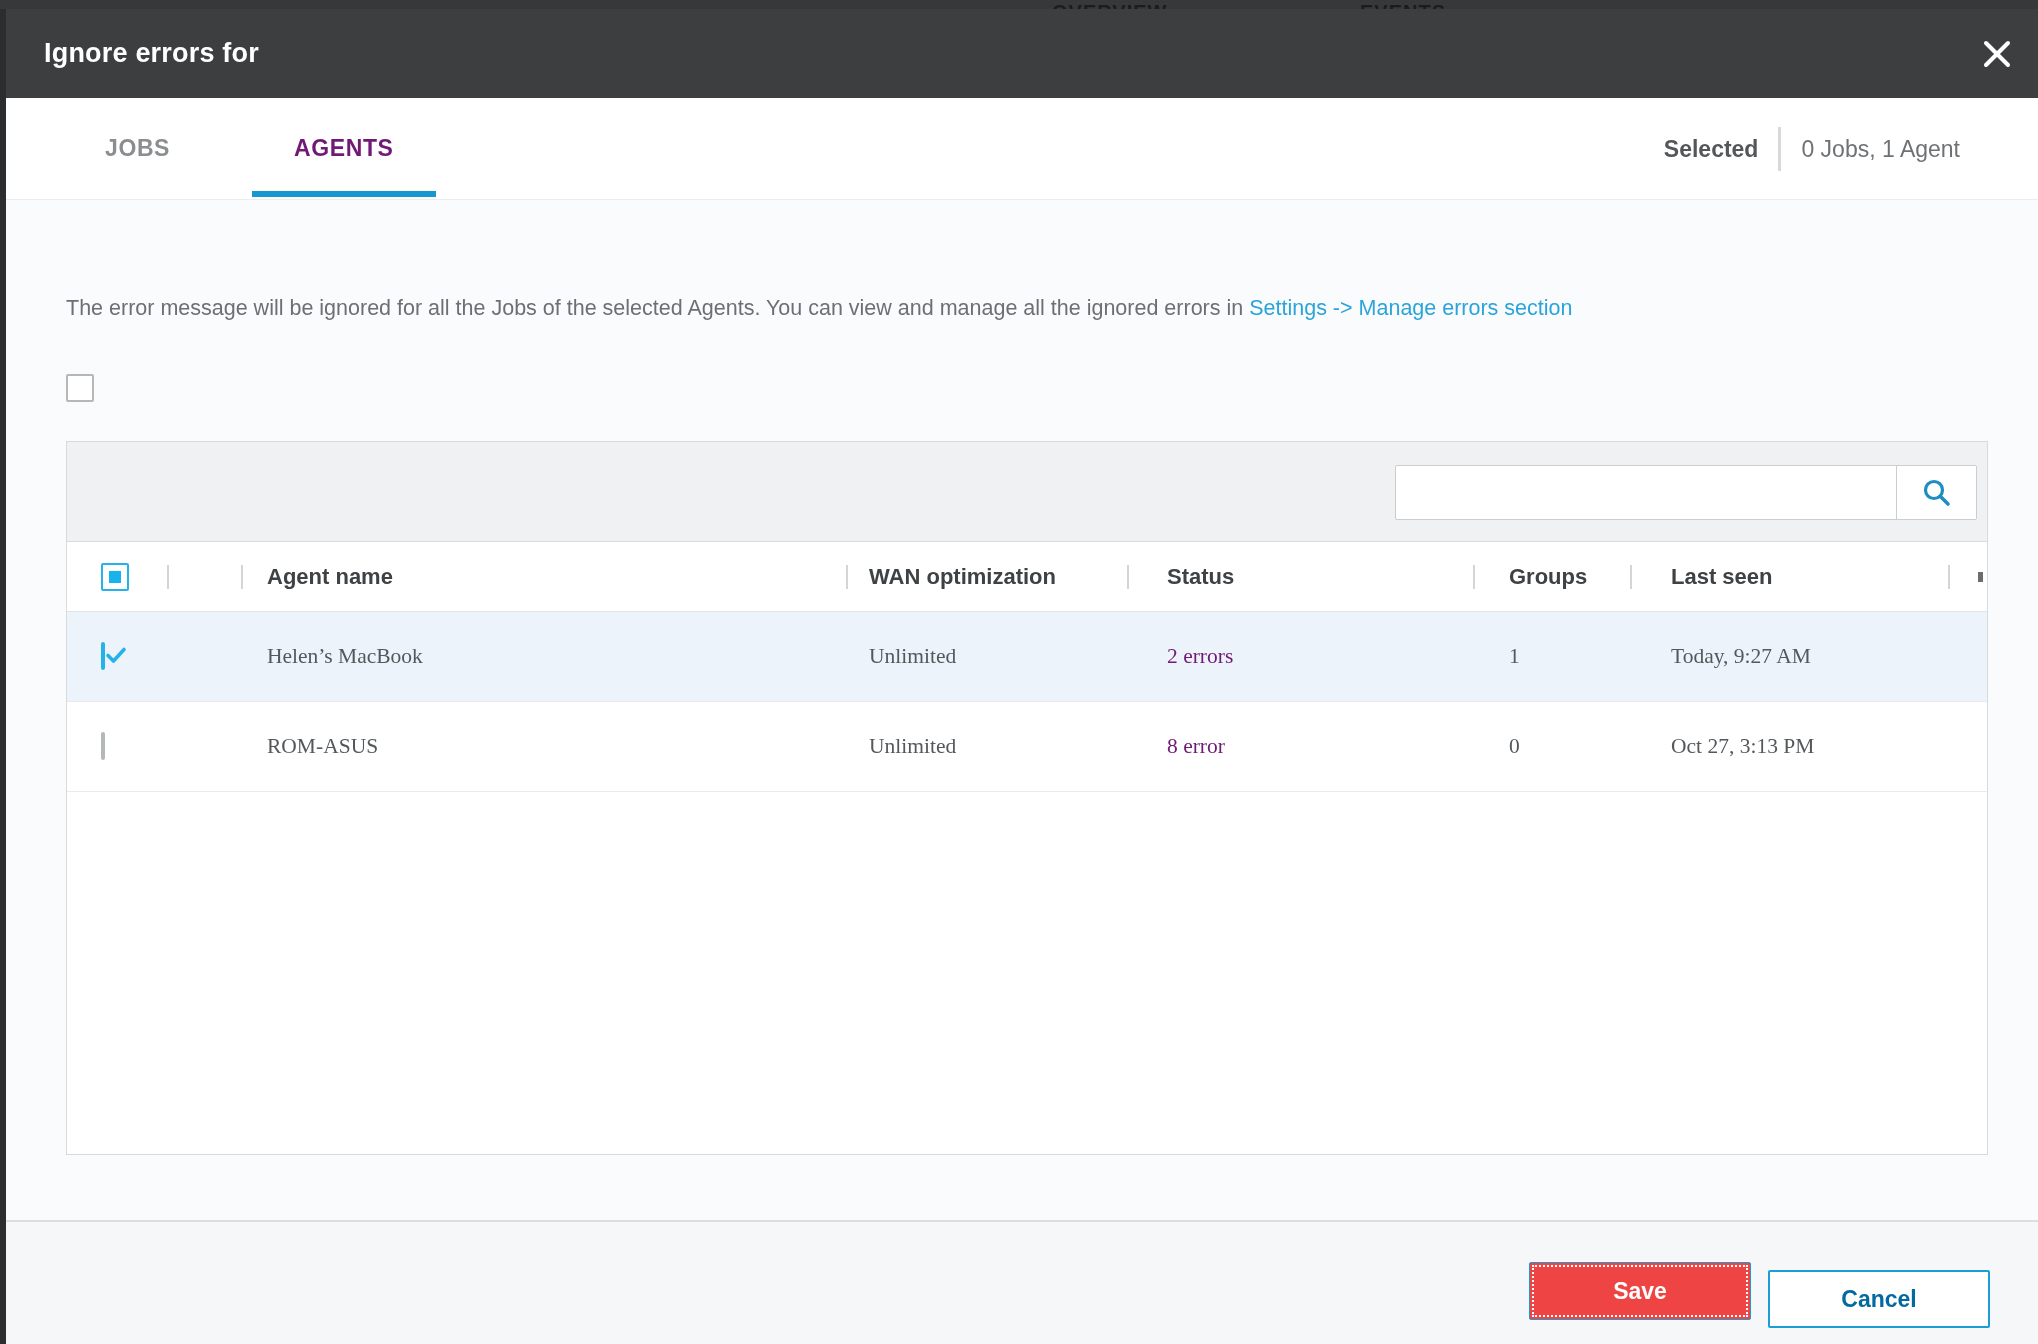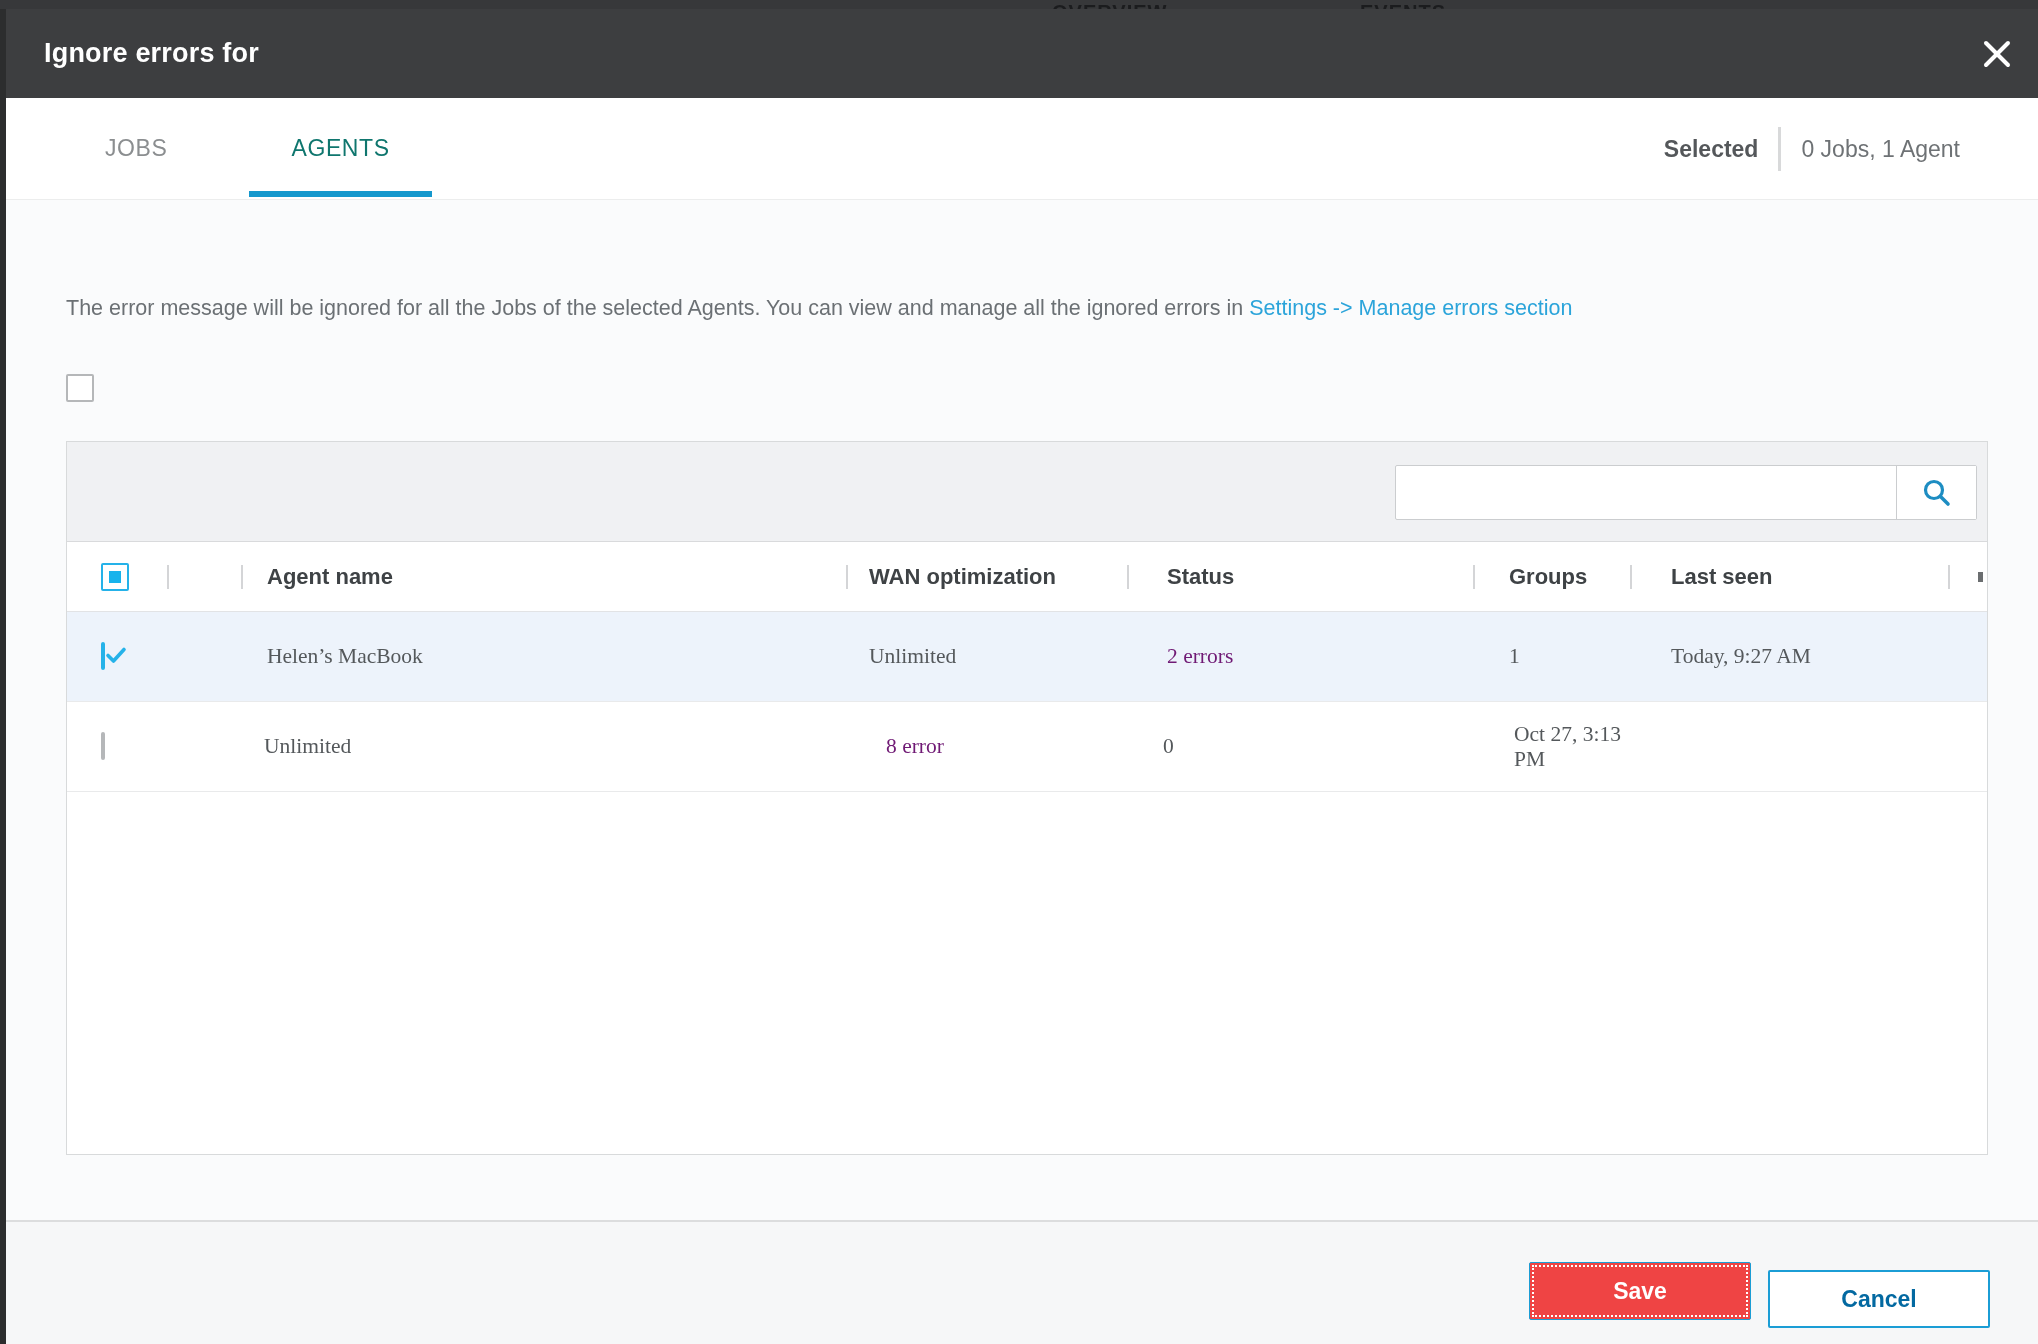--- a/index.html
+++ b/index.html
@@ -15,22 +15,22 @@
   .modal { position:absolute; left:6px; top:9px; width:2032px; height:1335px; background:#fafbfc; }
 
   
   .titlebar { position:absolute; left:0; top:0; width:100%; height:89px; background:#3d3e40; display:flex; align-items:center; }
   .titlebar h1 { color:#ffffff; font-size:27px; font-weight:700; margin-left:38px; letter-spacing:.2px; }
   .close-btn { position:absolute; right:14px; top:0; height:89px; width:54px; display:flex; align-items:center; justify-content:center; cursor:pointer; background:none; border:none; }
 
   
   .tabbar { position:absolute; left:0; top:89px; width:100%; height:102px; background:#ffffff; border-bottom:1px solid #eceded; display:flex; align-items:stretch; }
   .tabs { display:flex; margin-left:57px; gap:40px; }
-  .tab { position:relative; display:flex; align-items:center; padding:16px 42px; font-size:23px; font-weight:400; letter-spacing:.6px; color:#8b8e90; cursor:pointer; }
-  .tab.active { color:#0f766e; }
+  .tab { position:relative; display:flex; align-items:center; padding:16px 42px; font-size:23px; font-weight:700; letter-spacing:.6px; color:#8b8e90; cursor:pointer; }
+  .tab.active { color:#701a75; }
   .tab.active::after { content:""; position:absolute; left:0; right:0; bottom:2px; height:6px; background:#1598cd; }
   .sel-summary { position:absolute; right:78px; top:0; height:102px; display:flex; align-items:center; }
   .sel-label { font-size:23px; font-weight:700; color:#54575a; }
   .sel-divider { width:3px; height:44px; background:#d8d9da; margin:0 20px; }
   .sel-counts { font-size:23px; color:#6e7275; }
 
   
   .desc { position:absolute; left:60px; top:287px; width:1920px; font-size:21.5px; color:#6b7074; }
   .desc a { color:#2ba4da; text-decoration:none; cursor:pointer; }
 
@@ -161,20 +161,21 @@
       <div class="td-d">1</div>
       <div class="td-e">Today, 9:27 AM</div>
       <div></div>
     </div>
 
     <div class="grid-row trow">
       <div class="cell-check">
         <span class="cb"></span>
       </div>
       <div><span class="dot"></span></div>
+      <div class="td">ROM-ASUS</div>
       <div class="td-b">Unlimited</div>
       <div class="td-c err">8 error</div>
       <div class="td-d">0</div>
       <div class="td-e">Oct 27, 3:13 PM</div>
       <div></div>
     </div>
 
     <div class="tfill"></div>
   </div>
 

